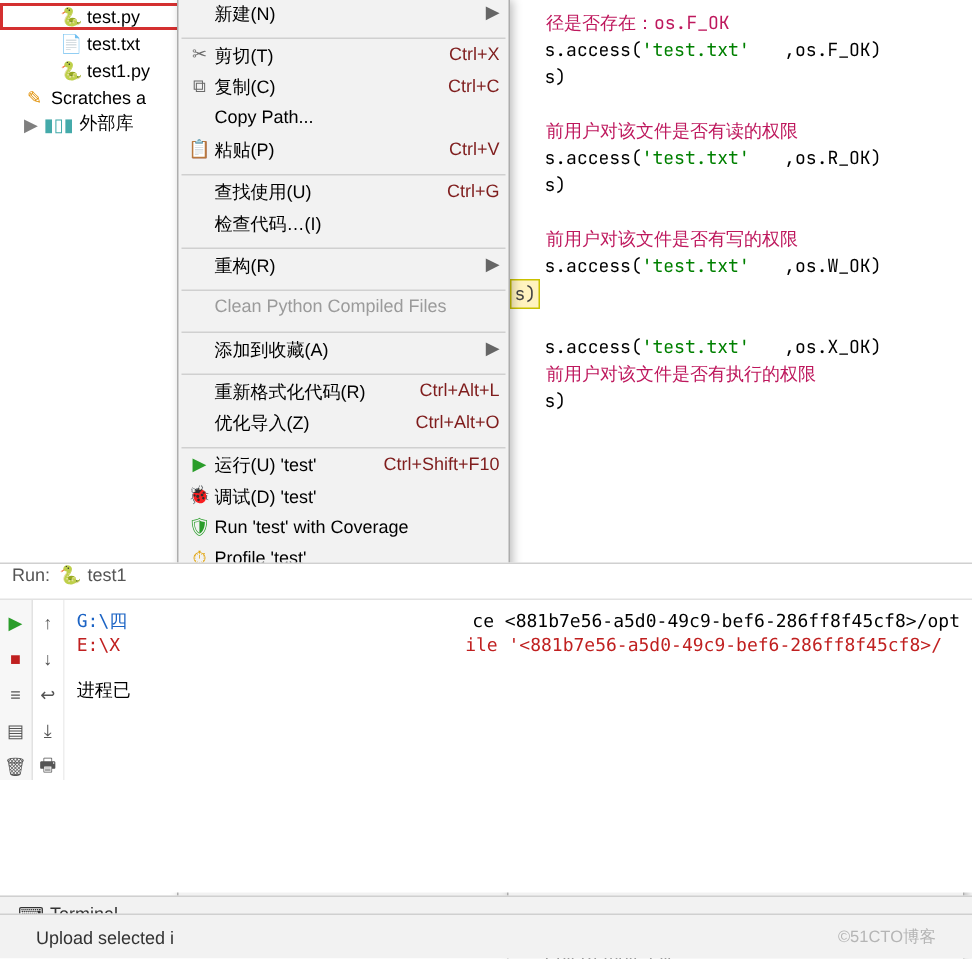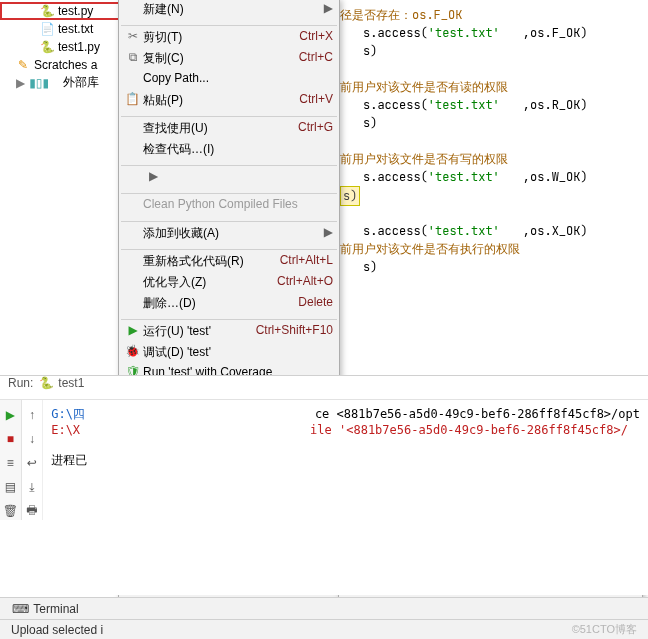--- a/index.html
+++ b/index.html
@@ -38,21 +38,21 @@
   .editor {
     position:absolute; left:340px; top:0; right:0; height:360px;
     font-family: "JetBrains Mono","Consolas",monospace;
     font-size: 12px;
     color:#444;
     padding:6px 0 0 0;
   }
   .editor .line { height:18px; line-height:18px; white-space:nowrap; }
   .hl-ident { color:#000;margin-left:23px; }
   .hl-str { color:#008000; }
-  .hl-cm { color:#a16207; }
+  .hl-cm { color:#be185d;margin-left:24px; }
   .editor .sel { background:#fff3bf; border:1px solid #c9c100; display:inline-block; padding:0 2px; }
 
   .context-menu {
     position:absolute; left:118px; top:-2px; width:222px;
     background:#f2f2f2; border:1px solid #adadad;
     box-shadow:2px 2px 6px rgba(0,0,0,.25);
     padding:2px 0;
   }
   .menu-row {
     display:flex; height:21px;
@@ -100,24 +100,24 @@
 
   .bottom-tabs {
     position:absolute; left:0; bottom:20px; right:0; height:22px;
     border-top:1px solid #d0d0d0; background:#f2f2f2;
     display:flex; align-items:center; padding-left:4px; gap:2px;
   }
   .btab { display:flex; align-items:center; padding:0 8px; height:22px; color:#333; cursor:pointer; }
   .btab .ti { margin-right:4px; }
 
   .status-bar {
-    position:absolute; left:0; bottom:0; right:0; height:20px;
+    position:absolute; left:0; bottom:0; right:0; height:30px;
     background:#f2f2f2; border-top:1px solid #d0d0d0;
     display:flex; align-items:center; justify-content:space-between;
-    padding:0 11px; color:#333;
+    padding:0 24px; color:#333;
   }
   .watermark { color:#b5b5b5; font-size:11px; }
 </style>
 </head>
 <body>
 
 <div class="project-tree">
   <div class="tree-item selected">
     <span class="tree-ico">🐍</span>
     <span>test.py</span>
@@ -130,21 +130,21 @@
     <span class="tree-ico">🐍</span>
     <span>test1.py</span>
   </div>
   <div class="tree-item scratches">
     <span class="tree-ico" style="color:#e08e00">✎</span>
     <span>Scratches a</span>
   </div>
   <div class="extlib">
     <span class="exp">▶</span>
     <span style="color:#4aa;">▮▯▮</span>
-    <span style="margin-left:14px">外部库</span>
+    <span style="margin-left:4px">外部库</span>
   </div>
 </div>
 
 <div class="editor">
   <div class="line"><span class="hl-cm">径是否存在：os.F_OK</span></div>
   <div class="line"><span class="hl-ident">s.access(</span><span class="hl-str">'test.txt'</span><span class="hl-ident">,os.F_OK)</span></div>
   <div class="line"><span class="hl-ident">s)</span></div>
   <div class="line"></div>
   <div class="line"><span class="hl-cm">前用户对该文件是否有读的权限</span></div>
   <div class="line"><span class="hl-ident">s.access(</span><span class="hl-str">'test.txt'</span><span class="hl-ident">,os.R_OK)</span></div>
@@ -191,20 +191,21 @@
       <span class="mtxt">查找使用(U)</span>
       <span class="msc">Ctrl+G</span>
     </div>
   <div class="menu-row">
       <span class="mico"></span>
       <span class="mtxt">检查代码…(I)</span>
     </div>
   <div class="menu-sep"></div>
   <div class="menu-row">
       <span class="mico"></span>
+      <span class="mtxt">重构(R)</span>
       <span class="msub">▶</span>
     </div>
   <div class="menu-sep"></div>
   <div class="menu-row disabled">
       <span class="mico"></span>
       <span class="mtxt">Clean Python Compiled Files</span>
     </div>
   <div class="menu-sep"></div>
   <div class="menu-row">
       <span class="mico"></span>
@@ -214,25 +215,20 @@
   <div class="menu-sep"></div>
   <div class="menu-row">
       <span class="mico"></span>
       <span class="mtxt">重新格式化代码(R)</span>
       <span class="msc">Ctrl+Alt+L</span>
     </div>
   <div class="menu-row">
       <span class="mico"></span>
       <span class="mtxt">优化导入(Z)</span>
       <span class="msc">Ctrl+Alt+O</span>
-    </div>
-  <div class="menu-row">
-      <span class="mico"></span>
-      <span class="mtxt">删除…(D)</span>
-      <span class="msc">Delete</span>
     </div>
   <div class="menu-sep"></div>
   <div class="menu-row">
       <span class="mico" style="color:#2a9d2a">▶</span>
       <span class="mtxt">运行(U) 'test'</span>
       <span class="msc">Ctrl+Shift+F10</span>
     </div>
   <div class="menu-row">
       <span class="mico" style="color:#2a9d2a">🐞</span>
       <span class="mtxt">调试(D) 'test'</span>

